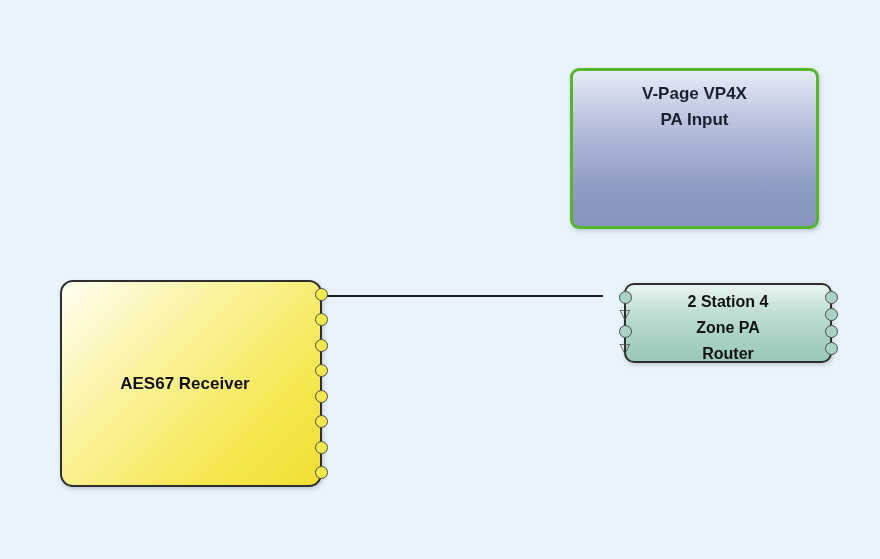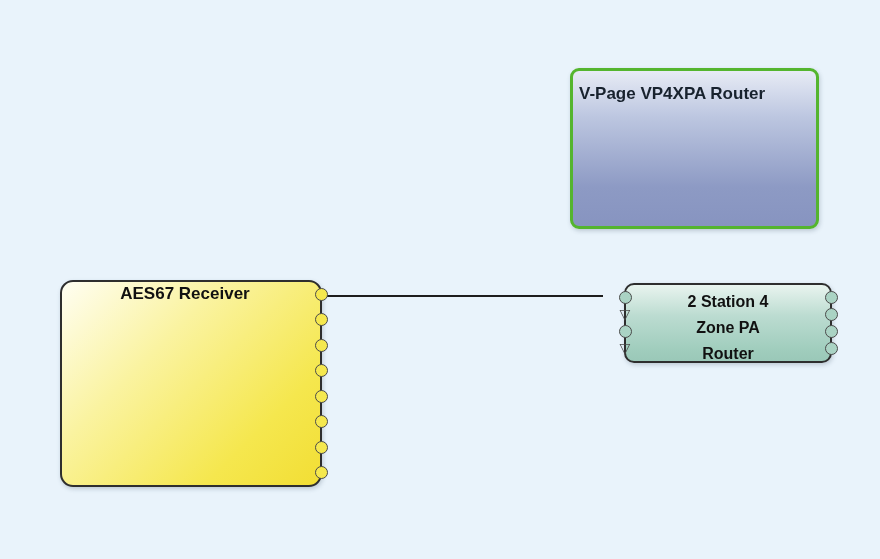--- a/index.html
+++ b/index.html
@@ -33,37 +33,38 @@
   .node-vpage {
     left: 570px; top: 68px;
     width: 249px; height: 161px;
     border: 3px solid #54b52e;
     border-radius: 9px;
     background: linear-gradient(to bottom, #e7ebf5 0%, #bcc6e0 30%, #8d9ac4 75%, #8794c0 100%);
     color: #18222e;
     font-weight: bold;
     font-size: 17px;
     display: flex;
-    flex-direction: row;
+    flex-direction: column;
     padding: 10px 6px 9px 6px;
   }
   .node-vpage .line { line-height: 26px; }
   .node-vpage .ip-line { margin-top: auto; line-height: 22px; }
   
   .node-aes67 {
     left: 60px; top: 280px;
     width: 262px; height: 207px;
     border: 2px solid #2e2e2e;
     border-radius: 13px;
     background: linear-gradient(135deg, #fffef2 0%, #faf3a0 35%, #f5e74e 75%, #f2de34 100%);
     color: #111;
     font-weight: bold;
     font-size: 17px;
     display: flex;
     flex-direction: column;
+    justify-content: center;
     padding-right: 12px;
   }
   .node-aes67 .line { line-height: 24px; }
   .node-aes67 .subname { font-style: italic; }
   
   .node-pa {
     left: 624px; top: 283px;
     width: 208px; height: 80px;
     border: 2px solid #2e2e2e;
     border-radius: 10px;
@@ -112,21 +113,21 @@
 </style>
 </head>
 <body>
 
 <div id="canvas">
 
   <div class="wire" style="left: 316px; top: 295px; width: 287px;"></div>
 
   <div class="node node-vpage">
     <div class="line">V-Page VP4X</div>
-    <div class="line">PA Router</div>
+    <div class="line">PA Input</div>
   </div>
 
   <div class="node node-aes67">
     <div class="line">AES67 Receiver</div>
     <div class="port-col right-edge">
         <span class="port circle"></span>
         <span class="port circle"></span>
         <span class="port circle"></span>
         <span class="port circle"></span>
         <span class="port circle"></span>

